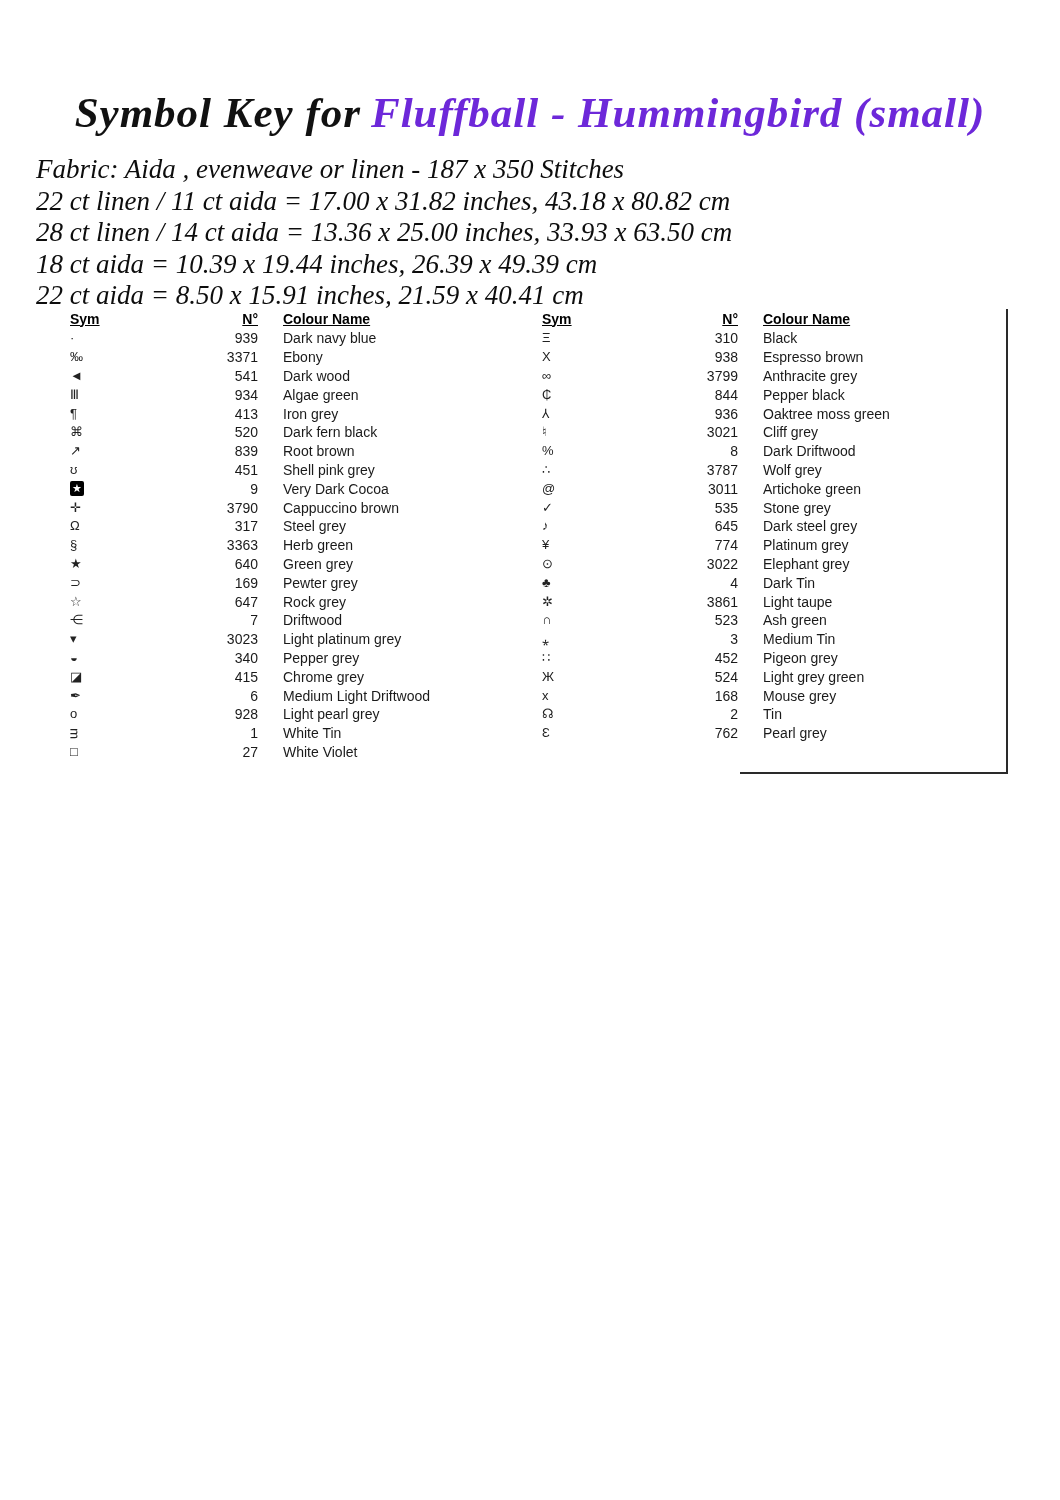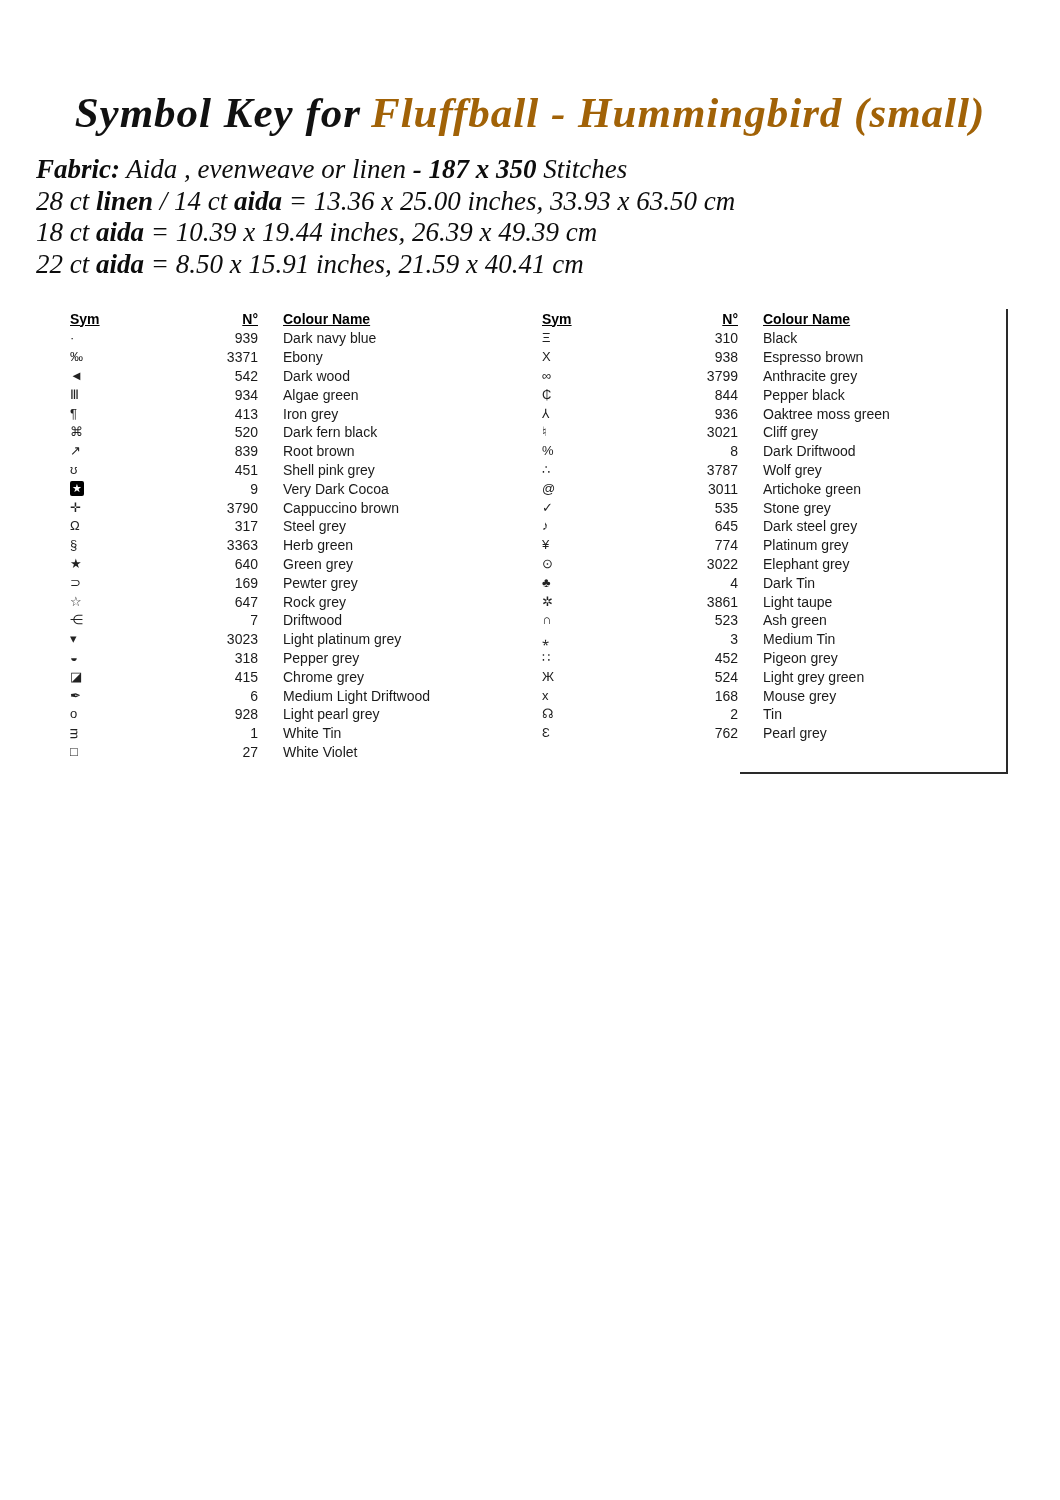--- a/index.html
+++ b/index.html
@@ -30,21 +30,21 @@
   .fabric{
     position:absolute;
     top:154px;left:36px;
     font-family:"Liberation Serif", serif;
     font-style:italic;
     font-size:27px;
     line-height:31.5px;
     color:#0d0d0d;
     white-space:nowrap;
   }
-  .fabric .b{font-weight:bold;}
+  .fabric .b{font-weight:normal;}
   
   .ktable{position:absolute;top:308px;}
   .ktable.left{left:70px;}
   .ktable.right{left:542px;}
   .krow{display:flex;align-items:center;height:18.8px;}
   .krow.header{height:21px;}
   .c-sym{width:62px;text-align:left;font-size:13px;line-height:14px;color:#222;}
   .c-num{width:126px;text-align:right;font-size:14px;}
   .ktable.right .c-num{width:134px;}
   .c-name{padding-left:25px;text-align:left;font-size:14px;white-space:nowrap;}
@@ -68,25 +68,26 @@
   
   .v-rule{position:absolute;left:1006px;top:309px;width:2px;height:465px;background:#2a2a2a;}
   .h-rule{position:absolute;left:740px;top:772px;width:268px;height:2px;background:#2a2a2a;}
 </style>
 </head>
 <body>
 
 <div class="page">
 
   <div class="title">
-    <span class="prefix">Symbol Key for</span><span class="accent" style="color: #a16207;">Fluffball - Hummingbird (small)</span>
+    <span class="prefix">Symbol Key for</span><span class="accent" style="color: #6d28d9;">Fluffball - Hummingbird (small)</span>
   </div>
 
   <div class="fabric" id="fabric">
       <div class="fabric-line"><span class="b">Fabric:</span><span>  Aida , evenweave or  linen </span><span class="b">- 187 x 350</span><span> Stitches</span></div>
+      <div class="fabric-line"><span>22 ct </span><span class="b">linen</span><span> / 11 ct </span><span class="b">aida</span><span> = 17.00 x 31.82 inches, 43.18 x 80.82 cm</span></div>
       <div class="fabric-line"><span>28 ct </span><span class="b">linen</span><span> / 14 ct </span><span class="b">aida</span><span> = 13.36 x 25.00 inches, 33.93 x 63.50 cm</span></div>
       <div class="fabric-line"><span>18 ct </span><span class="b">aida</span><span>  = 10.39 x 19.44 inches, 26.39 x 49.39 cm</span></div>
       <div class="fabric-line"><span>22 ct </span><span class="b">aida</span><span> = 8.50 x 15.91 inches, 21.59 x 40.41 cm</span></div>
     </div>
 
   <div class="ktable left" id="table-left">
     <div class="krow header">
       <span class="c-sym">Sym</span>
       <span class="c-num">N°</span>
       <span class="c-name">Colour Name</span>
@@ -96,21 +97,21 @@
         <span class="c-num">939</span>
         <span class="c-name">Dark navy blue</span>
       </div>
       <div class="krow">
         <span class="c-sym">‰</span>
         <span class="c-num">3371</span>
         <span class="c-name">Ebony</span>
       </div>
       <div class="krow">
         <span class="c-sym">◄</span>
-        <span class="c-num">542</span>
+        <span class="c-num">541</span>
         <span class="c-name">Dark wood</span>
       </div>
       <div class="krow">
         <span class="c-sym">Ⅲ</span>
         <span class="c-num">934</span>
         <span class="c-name">Algae green</span>
       </div>
       <div class="krow">
         <span class="c-sym">¶</span>
         <span class="c-num">413</span>
@@ -171,21 +172,21 @@
         <span class="c-num">7</span>
         <span class="c-name">Driftwood</span>
       </div>
       <div class="krow">
         <span class="c-sym">▾</span>
         <span class="c-num">3023</span>
         <span class="c-name">Light platinum grey</span>
       </div>
       <div class="krow">
         <span class="c-sym">◒</span>
-        <span class="c-num">318</span>
+        <span class="c-num">340</span>
         <span class="c-name">Pepper grey</span>
       </div>
       <div class="krow">
         <span class="c-sym">◪</span>
         <span class="c-num">415</span>
         <span class="c-name">Chrome grey</span>
       </div>
       <div class="krow">
         <span class="c-sym">✒</span>
         <span class="c-num">6</span>

